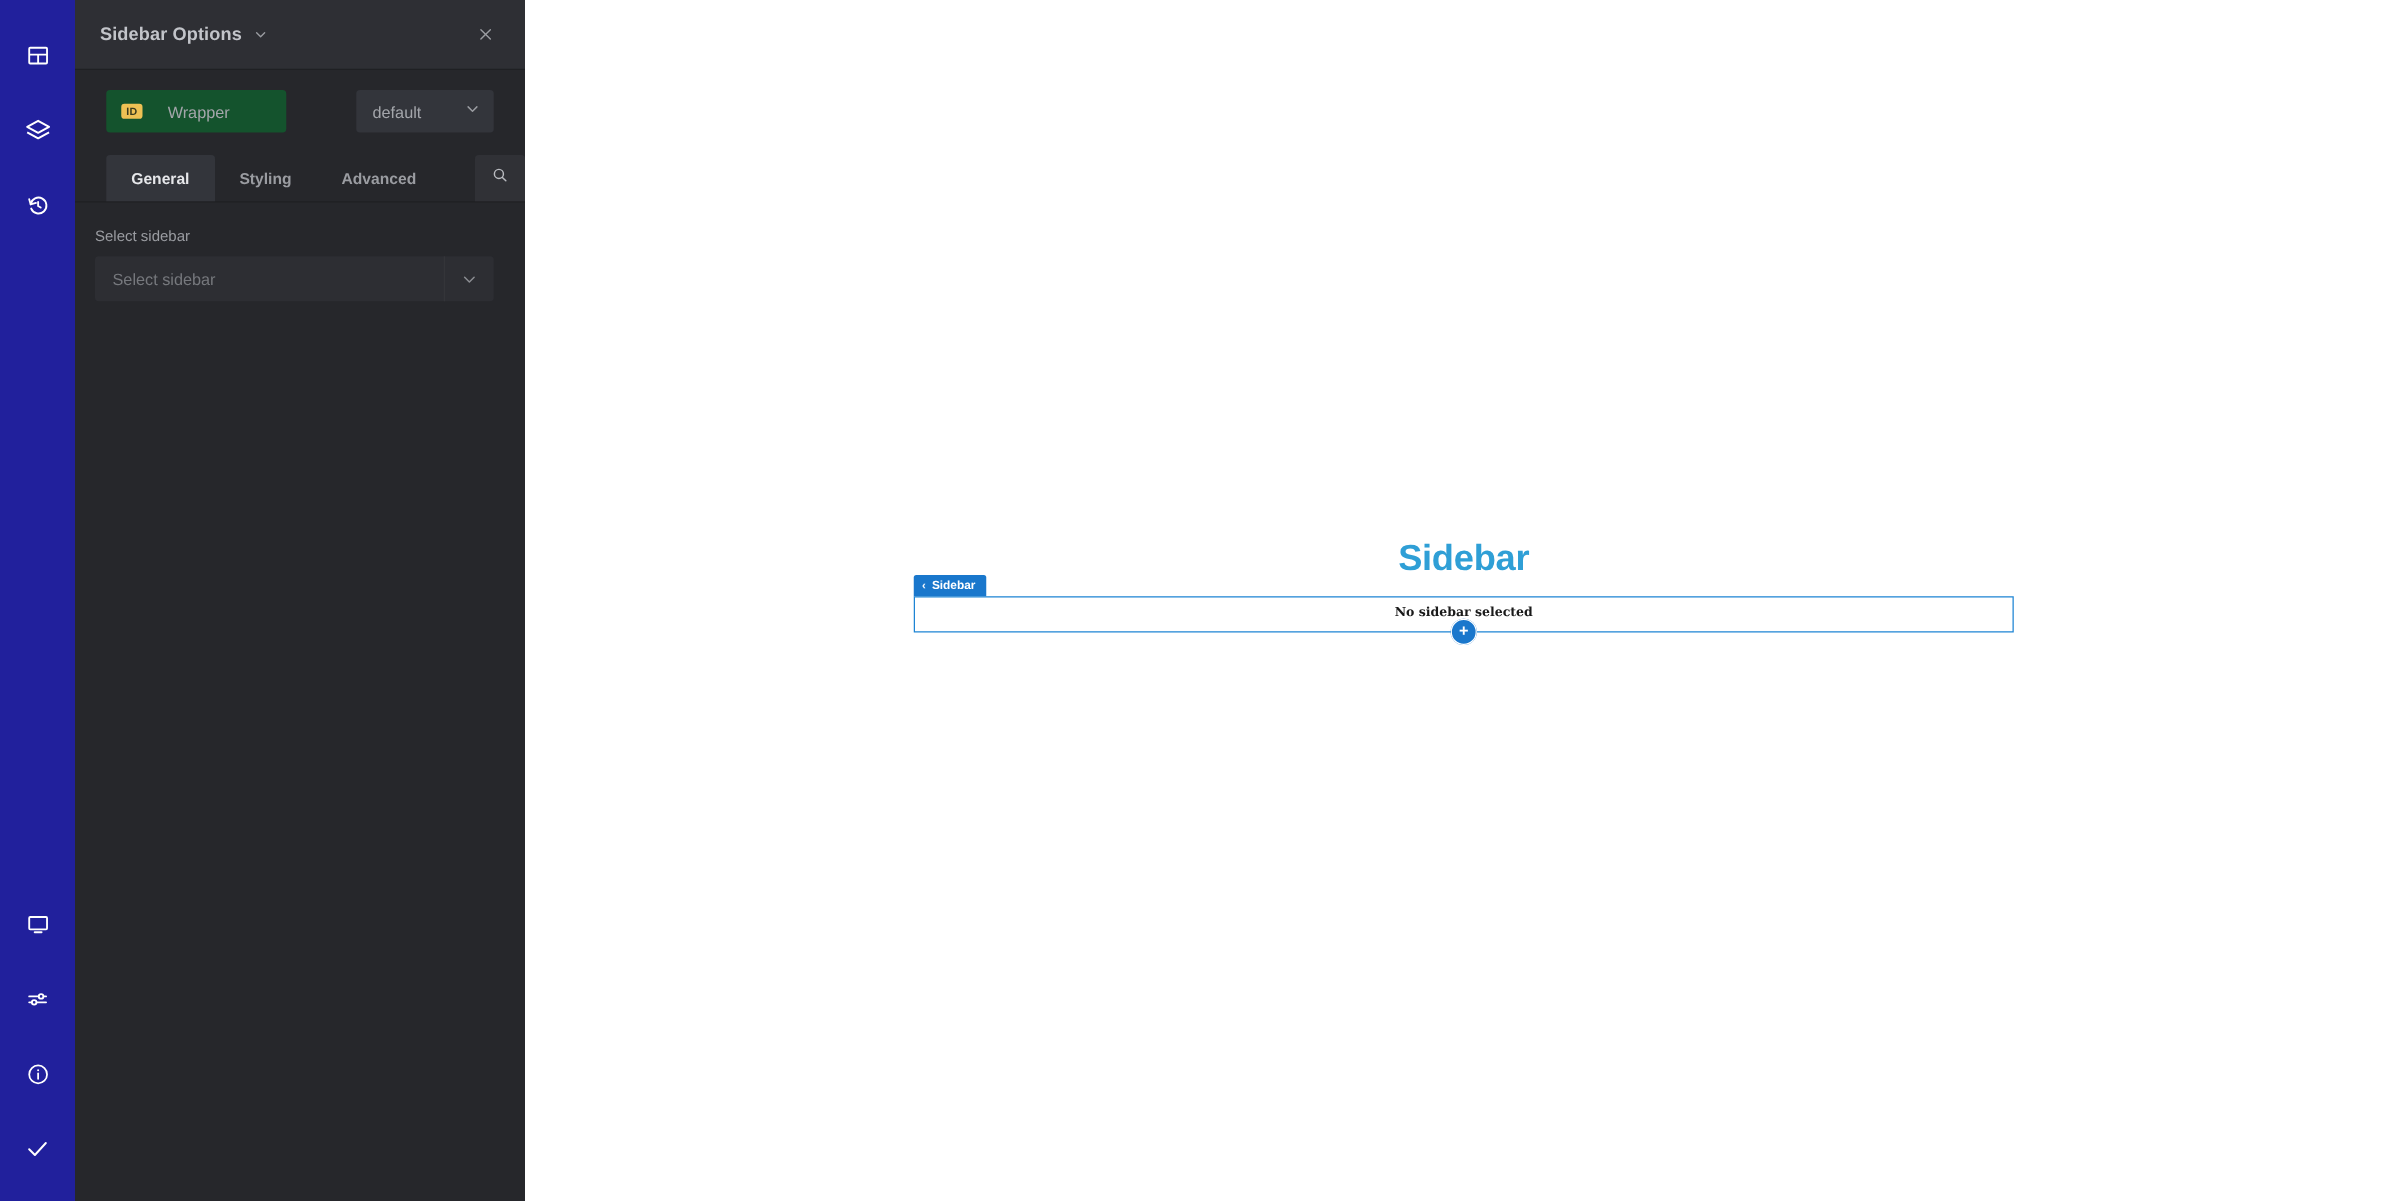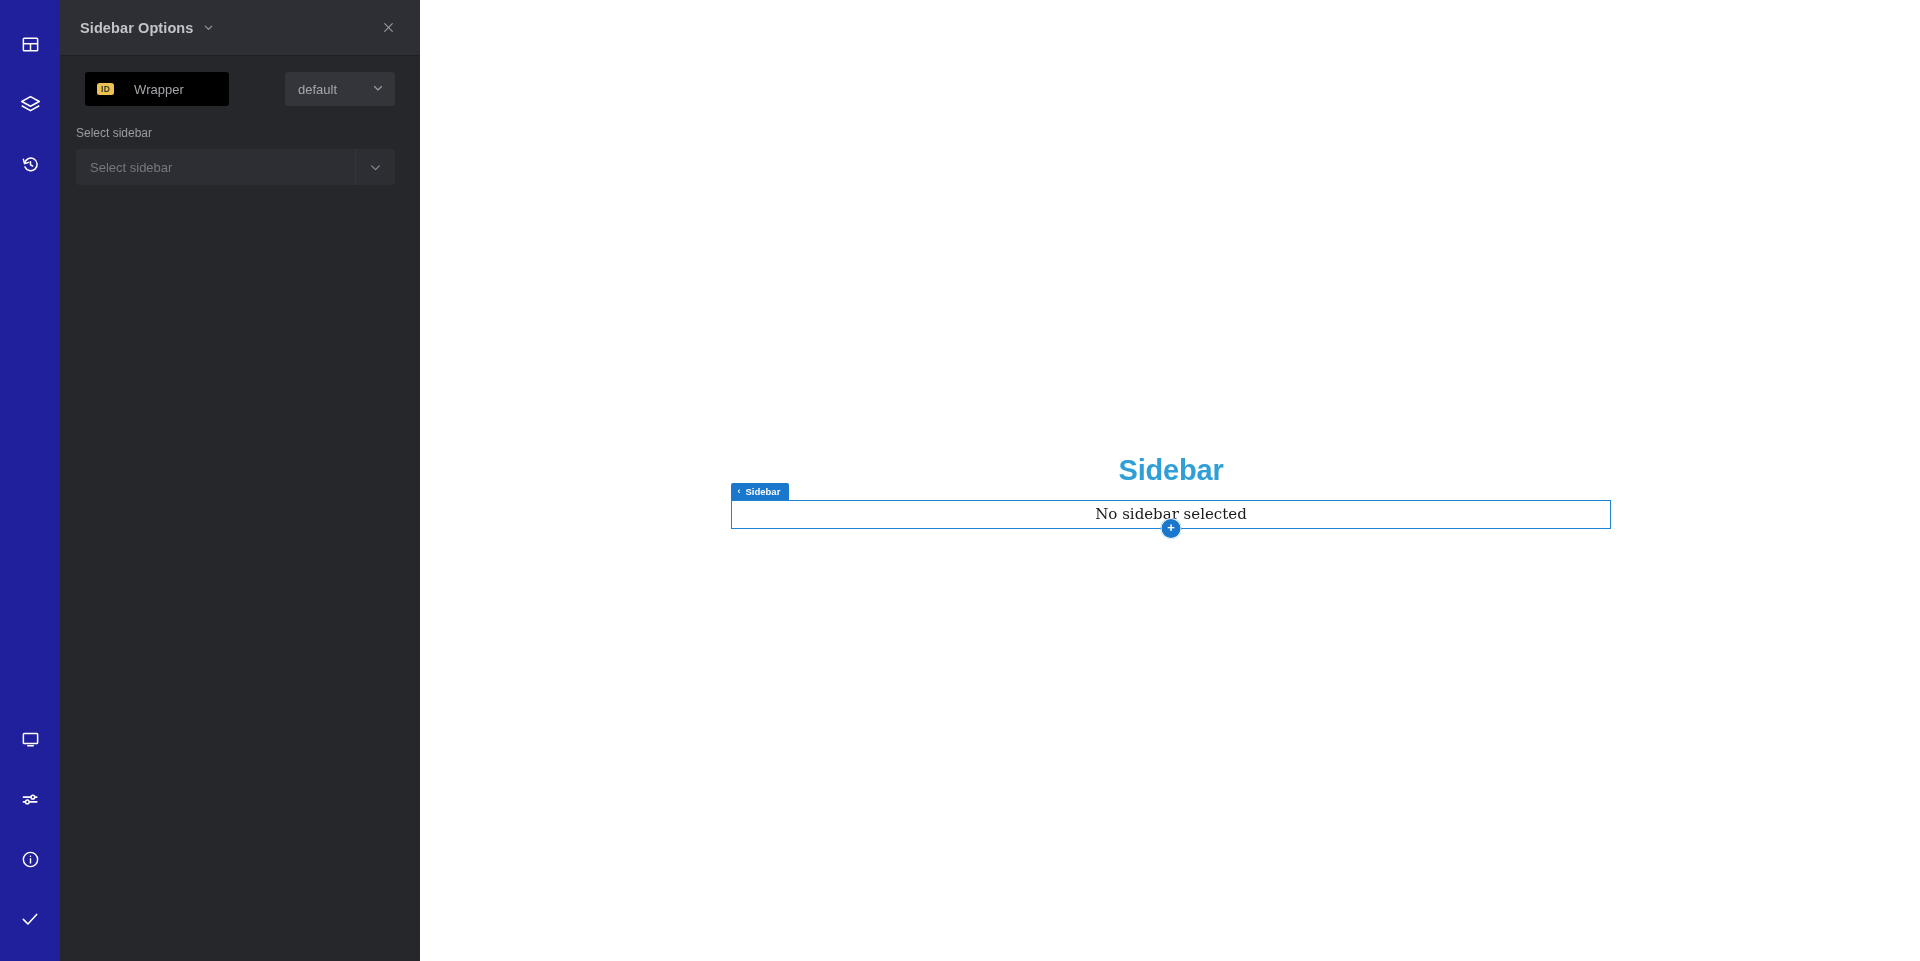--- a/index.html
+++ b/index.html
@@ -97,21 +97,21 @@
 
   
   .id-row {
     display: flex;
     gap: 10px;
     padding: 16px 25px 0 25px;
   }
   .id-chip {
     flex: 1 1 auto;
     height: 34px;
-    background: #000000;
+    background: #14532d;
     border-radius: 3px;
     display: flex;
     align-items: center;
     padding: 0 12px;
     cursor: pointer;
   }
   .id-badge {
     background: #f0c04a;
     background: #eec154;
     color: #3b3b1e;
@@ -215,21 +215,21 @@
     flex: 1 1 auto;
     height: 961px;
     background: #ffffff;
     position: relative;
     overflow: hidden;
   }
 
   .widget-wrap {
     position: absolute;
     left: 311px;
-    top: 455px;
+    top: 432px;
     width: 880px;
   }
 
   .widget-heading {
     text-align: center;
     color: #2f9fd6;
     font-size: 29px;
     font-weight: bold;
     letter-spacing: -.2px;
     line-height: 1.1;
@@ -261,23 +261,24 @@
     gap: 5px;
     padding: 0 9px 0 7px;
     border-radius: 2px 2px 0 0;
     white-space: nowrap;
     cursor: pointer;
   }
   .element-label .chev { font-size: 9px; line-height: 1; opacity: .95; }
 
   .element-box-text {
     font-family: "DejaVu Serif", "Liberation Serif", serif;
-    font-size: 15px;
+    font-size: 10px;
     color: #1a1a1a;
     line-height: 1;
+    font-weight: bold;
   }
 
   .add-button {
     position: absolute;
     left: 50%;
     bottom: -11px;
     transform: translateX(-50%);
     width: 21px;
     height: 21px;
     border-radius: 50%;
@@ -409,20 +410,46 @@
           <span class="id-select-label">default</span>
           <span>
             <svg width="12" height="12" viewBox="0 0 24 24" fill="none" stroke="#9a9ca1" stroke-width="2.3" stroke-linecap="round" stroke-linejoin="round">
               <polyline points="5,9 12,16 19,9"></polyline>
             </svg>
           </span>
         </div>
 
       </div>
 
+      <div class="tabs">
+
+        <div class="tab active">
+          <span>General</span>
+        </div>
+
+        <div class="tab">
+          <span>Styling</span>
+        </div>
+
+        <div class="tab">
+          <span>Advanced</span>
+        </div>
+
+        <div class="tabs-spacer"></div>
+
+        <div class="tab-search">
+          <span>
+            <svg width="14" height="14" viewBox="0 0 24 24" fill="none" stroke="#b9bbc0" stroke-width="2" stroke-linecap="round">
+              <circle cx="10.5" cy="10.5" r="6.2"></circle>
+              <line x1="15.3" y1="15.3" x2="20" y2="20"></line>
+            </svg>
+          </span>
+        </div>
+
+      </div>
 
       <div class="controls">
 
         <label class="control-label">Select sidebar</label>
 
         <div class="select-control">
           <span class="select-control-value">Select sidebar</span>
           <span class="select-control-arrow">
             <svg width="13" height="13" viewBox="0 0 24 24" fill="none" stroke="#8b8d92" stroke-width="2.2" stroke-linecap="round" stroke-linejoin="round">
               <polyline points="5,9 12,16 19,9"></polyline>

